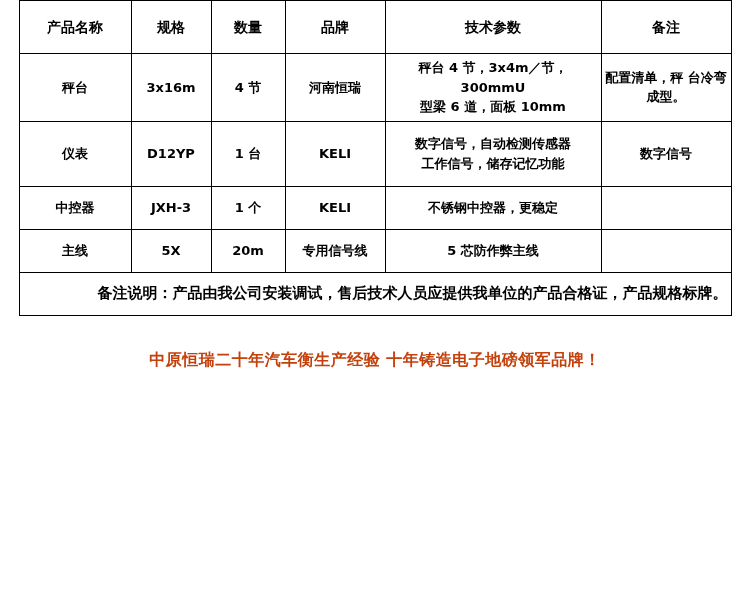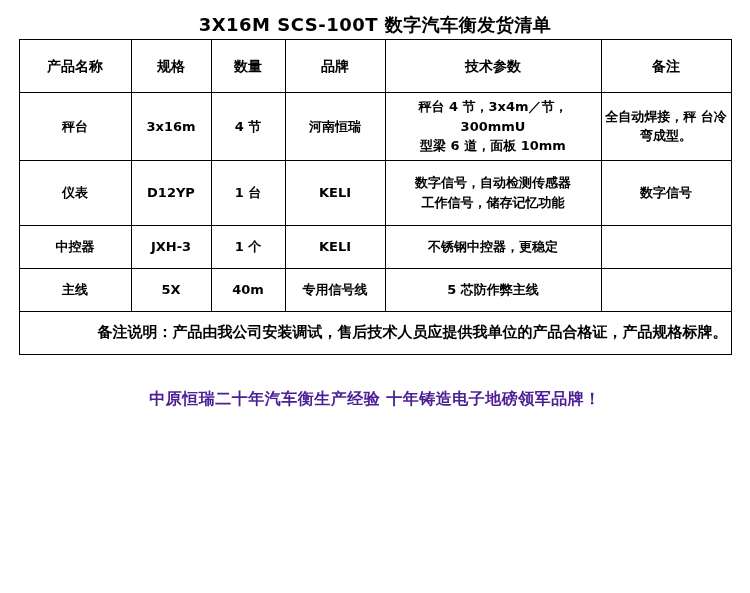--- a/index.html
+++ b/index.html
@@ -76,33 +76,32 @@
   tr.r-cable td     { height: 34px; }
   tr.r-note td {
     height: 34px;
     text-align: right;
     padding-left: 8px;
     font-size: 15px;
     font-weight: bold;
   }
   .footer-slogan {
     text-align: center;
-    color: #4c1d95;
+    color: #c2410c;
     font-size: 16px;
     font-weight: bold;
     padding-top: 34px;
     letter-spacing: 0.5px;
   }
 </style>
 </head>
 <body>
 
 <div class="page">
 
-  <div class="doc-title">3X16M SCS-100T 数字汽车衡发货清单</div>
 
 
   <table class="spec">
     <colgroup>
       <col class="col-name">
       <col class="col-spec">
       <col class="col-qty">
       <col class="col-brand">
       <col class="col-params">
       <col class="col-remark">
@@ -121,21 +120,21 @@
       <tr class="r-scale">
         <td>秤台</td>
         <td>3x16m</td>
         <td>4 节</td>
         <td>河南恒瑞</td>
         <td class="params-cell">
           <span class="line">秤台 4 节，3x4m／节，300mmU</span>
           <span class="line">型梁 6 道，面板 10mm</span>
         </td>
         <td>
-          <span class="line">全自动焊接，秤</span>
+          <span class="line">配置清单，秤</span>
           <span class="line">台冷弯成型。</span>
         </td>
       </tr>
 
 
       <tr class="r-meter">
         <td>仪表</td>
         <td>D12YP</td>
         <td>1 台</td>
         <td>KELI</td>
@@ -152,21 +151,21 @@
         <td>1 个</td>
         <td>KELI</td>
         <td class="params-cell">不锈钢中控器，更稳定</td>
         <td></td>
       </tr>
 
 
       <tr class="r-cable">
         <td>主线</td>
         <td>5X</td>
-        <td>40m</td>
+        <td>20m</td>
         <td>专用信号线</td>
         <td class="params-cell">5 芯防作弊主线</td>
         <td></td>
       </tr>
 
       <tr class="r-note">
         <td colspan="6">备注说明：产品由我公司安装调试，售后技术人员应提供我单位的产品合格证，产品规格标牌。</td>
       </tr>
     </tbody>
   </table>

